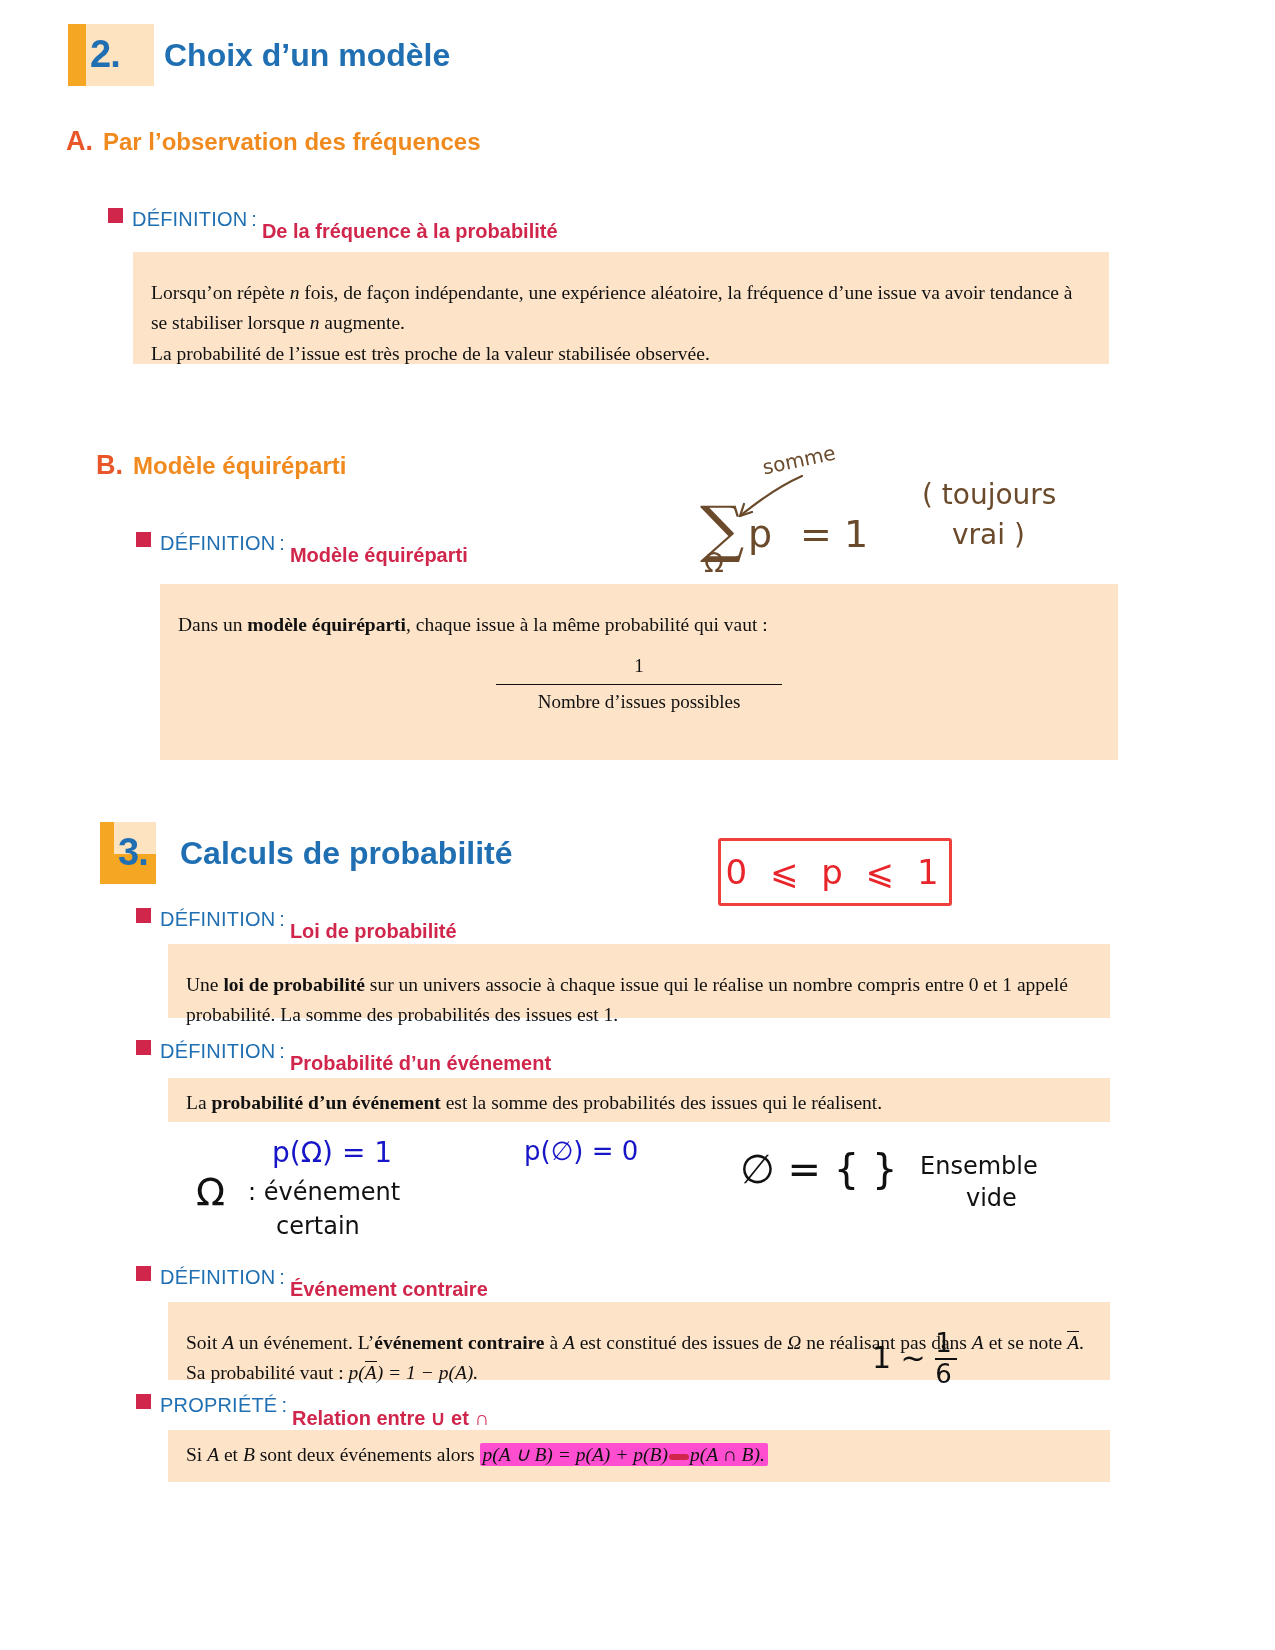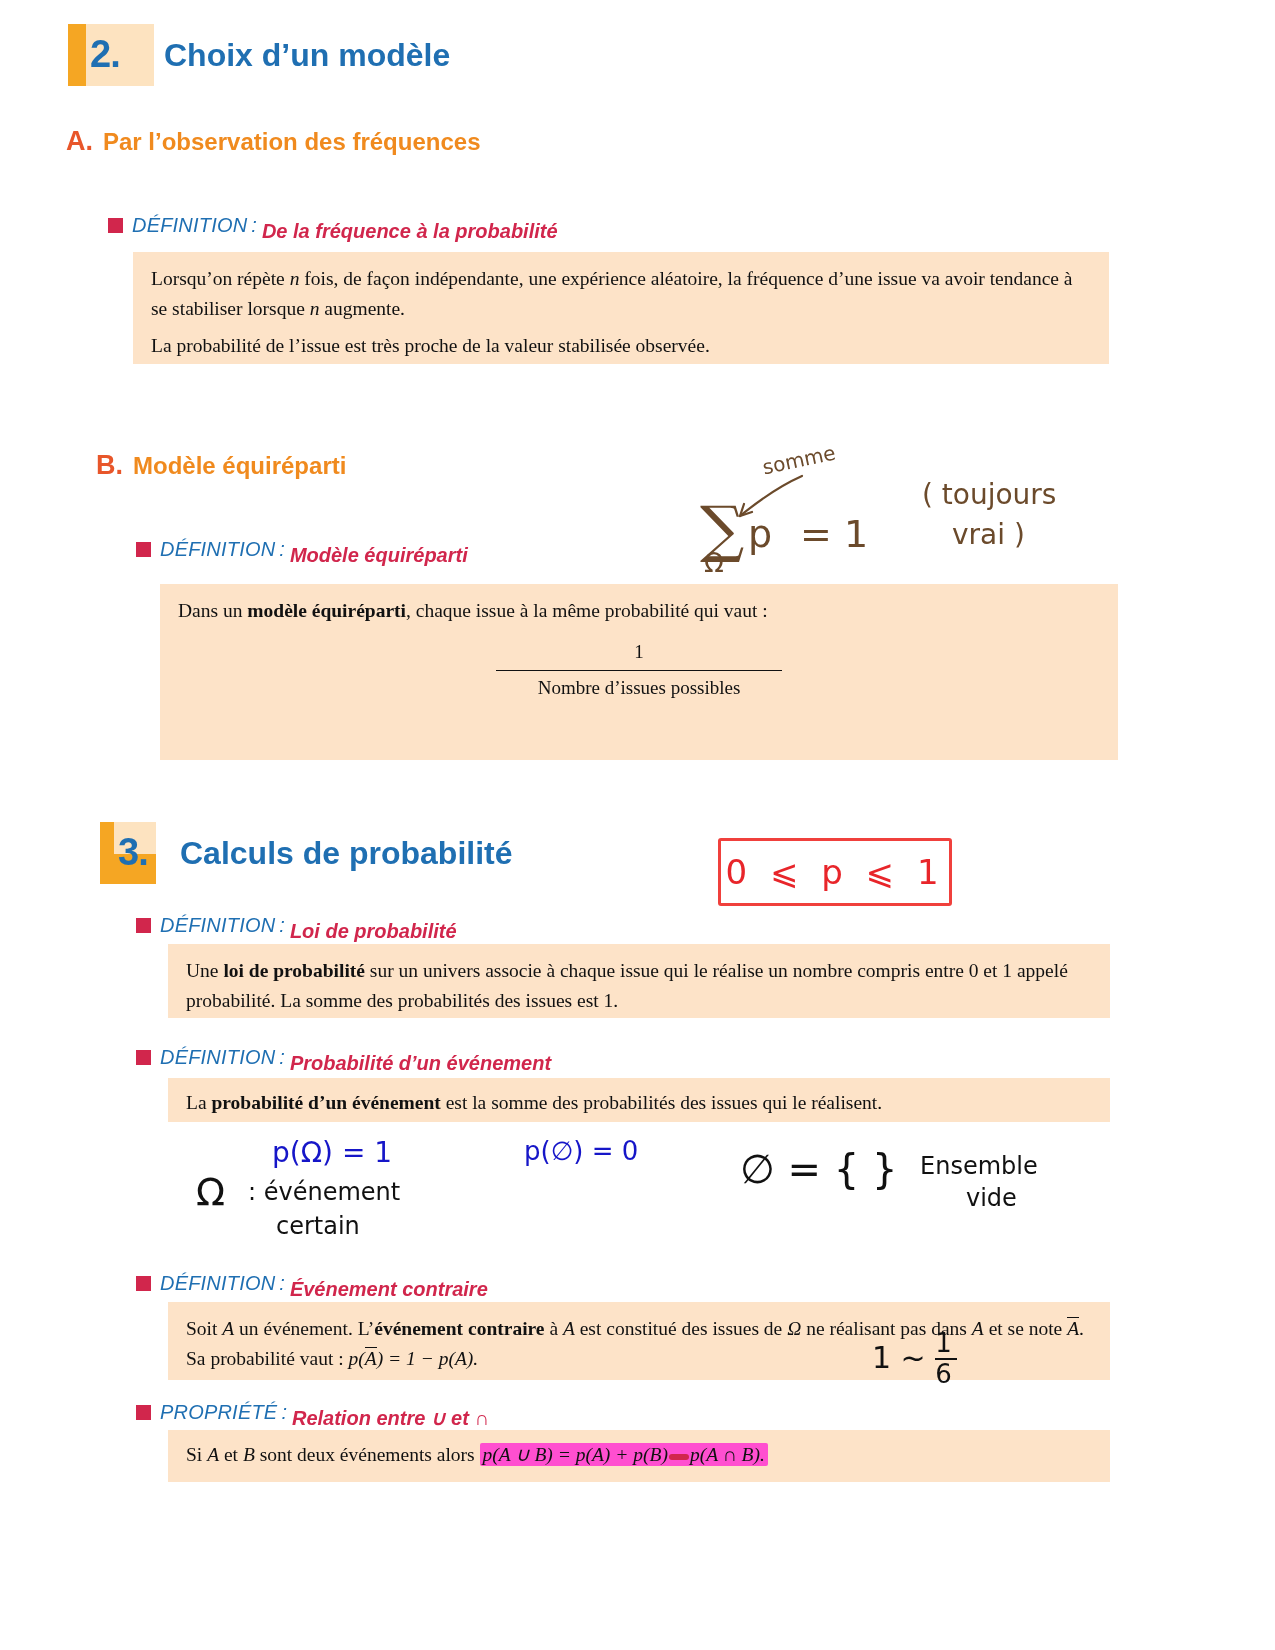--- a/index.html
+++ b/index.html
@@ -76,24 +76,23 @@
   .sub-title {
     font-weight: bold;
     font-size: 24px;
     color: #f08a1e;
   }
 
   
   .def-row {
     position: absolute;
     display: flex;
-    align-items: center;
+    align-items: flex-start;
     font-family: "Liberation Sans", sans-serif;
     white-space: nowrap;
-    font-style: italic;
   }
   .def-bullet {
     width: 15px; height: 15px;
     background: #d1264c;
     margin-right: 9px;
     flex: 0 0 auto;
   }
   .def-kind {
     font-size: 20px;
     color: #1f6fb2;
@@ -109,28 +108,28 @@
     font-weight: bold;
     color: #d1264c;
     margin-top: 12px;
   }
 
   
   .box {
     position: absolute;
     background: #fde3c8;
     box-sizing: border-box;
-    padding: 12px 18px;
+    padding: 26px 18px;
     font-family: "Liberation Serif", serif;
     font-size: 19.5px;
     line-height: 1.52;
     color: #111;
   }
   .box p { margin: 0; }
-  .box p + p { margin-top: 8px; }
+  .box p + p { margin-top: 2px; }
   .it { font-style: italic; }
   .bd { font-weight: bold; }
   .math { font-family: "Liberation Serif", serif; font-style: italic; }
 
   
   .frac {
     text-align: center;
     margin: 12px 0 14px 0;
   }
   .frac .num {

